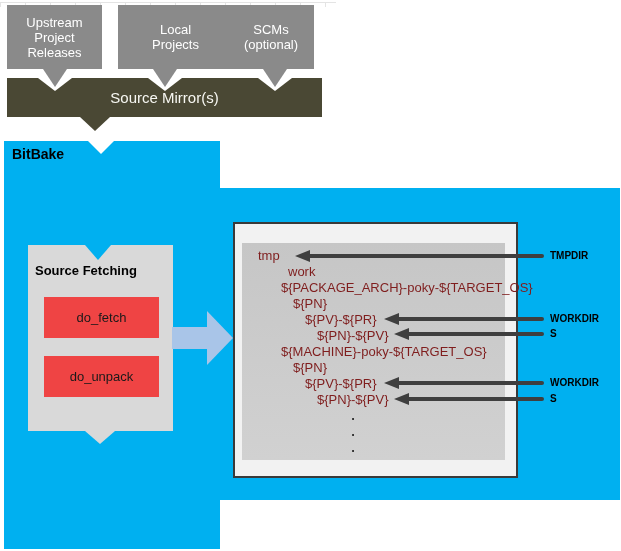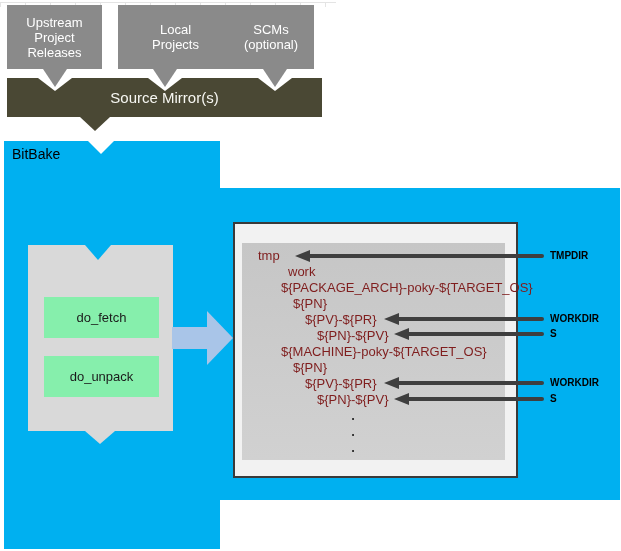--- a/index.html
+++ b/index.html
@@ -19,25 +19,25 @@
   .top-box{
     position:absolute;top:5px;height:64px;background:#8a8a8a;
     color:#ffffff;font-size:13px;line-height:15px;text-align:center;
     display:flex;align-items:center;justify-content:center;white-space:pre-line;
   }
   .mirror-bar{
     position:absolute;left:7px;top:78px;width:315px;height:39px;background:#4a4834;
     color:#f7f7f2;font-size:15px;display:flex;align-items:center;justify-content:center;
   }
   .blue{background:#00b0f0;}
-  .bitbake-label{position:absolute;left:12px;top:146px;font-size:14px;font-weight:normal;color:#000;}
+  .bitbake-label{position:absolute;left:12px;top:146px;font-size:14px;font-weight:bold;color:#000;}
   .sf-box{position:absolute;left:28px;top:245px;width:145px;height:186px;background:#d9d9d9;}
   .sf-title{position:absolute;left:35px;top:263px;font-size:13px;font-weight:bold;color:#000;}
   .task{
-    position:absolute;left:44px;width:115px;height:41px;background:#86efac;
+    position:absolute;left:44px;width:115px;height:41px;background:#ef4444;
     display:flex;align-items:center;justify-content:center;font-size:13px;color:#1a1a1a;
   }
   .flow-shaft{position:absolute;left:172px;top:327px;width:36px;height:22px;background:#a9c5e8;}
   .flow-head{position:absolute;left:207px;top:311px;width:0;height:0;
     border-top:27px solid transparent;border-bottom:27px solid transparent;border-left:26px solid #a9c5e8;}
   .bd-box{
     position:absolute;left:233px;top:222px;width:285px;height:256px;
     background:#f2f2f2;border:2px solid #3a3a3a;box-sizing:border-box;
   }
   .bd-title{position:absolute;left:248px;top:228px;font-size:13px;font-weight:bold;color:#000;}
@@ -81,20 +81,21 @@
       <div class="tri" style="left:43px;top:69px;border-left:12px solid transparent;border-right:12px solid transparent;border-top:18px solid #8a8a8a;"></div>
       <div class="tri" style="left:148px;top:78px;border-left:17px solid transparent;border-right:17px solid transparent;border-top:13px solid #ffffff;"></div>
       <div class="tri" style="left:153px;top:69px;border-left:12px solid transparent;border-right:12px solid transparent;border-top:18px solid #8a8a8a;"></div>
       <div class="tri" style="left:258px;top:78px;border-left:17px solid transparent;border-right:17px solid transparent;border-top:13px solid #ffffff;"></div>
       <div class="tri" style="left:263px;top:69px;border-left:12px solid transparent;border-right:12px solid transparent;border-top:18px solid #8a8a8a;"></div>
     </div>
   <div class="tri" style="left:80px;top:117px;border-left:15px solid transparent;border-right:15px solid transparent;border-top:14px solid #4a4834;"></div>
 
   <div class="sf-box"></div>
   <div class="tri" style="left:85px;top:245px;border-left:13px solid transparent;border-right:13px solid transparent;border-top:15px solid #00b0f0;"></div>
+  <div class="sf-title">Source Fetching</div>
   <div id="tasks">
       <div class="task" style="top:297px;">do_fetch</div>
       <div class="task" style="top:356px;">do_unpack</div>
     </div>
   <div class="tri" style="left:85px;top:431px;border-left:15px solid transparent;border-right:15px solid transparent;border-top:13px solid #d9d9d9;"></div>
 
   <div class="flow-shaft"></div>
   <div class="flow-head"></div>
 
   <div class="bd-box"></div>

